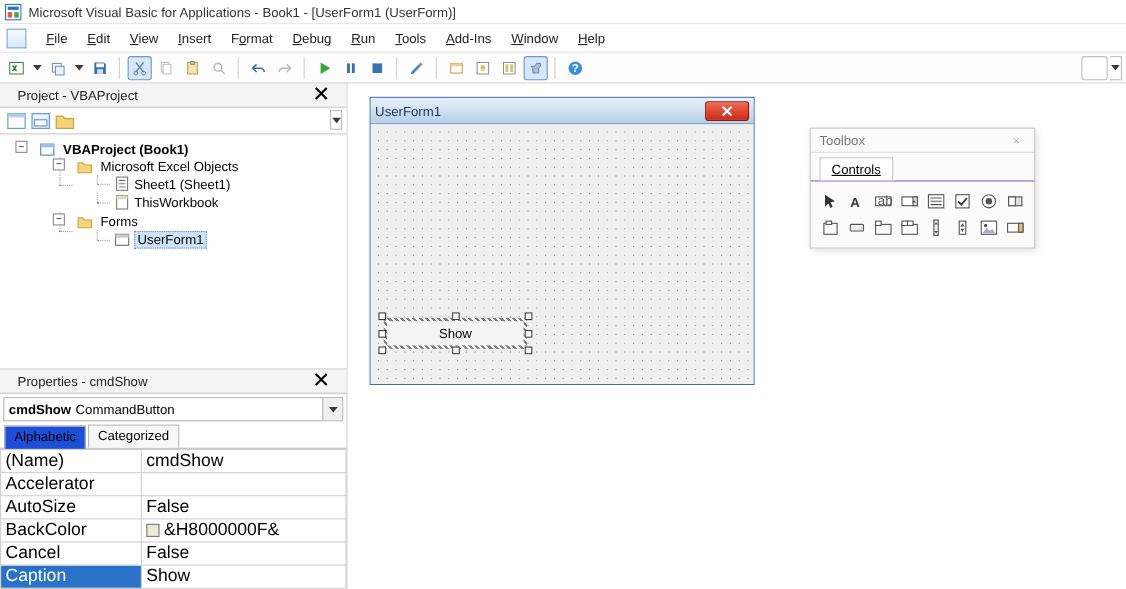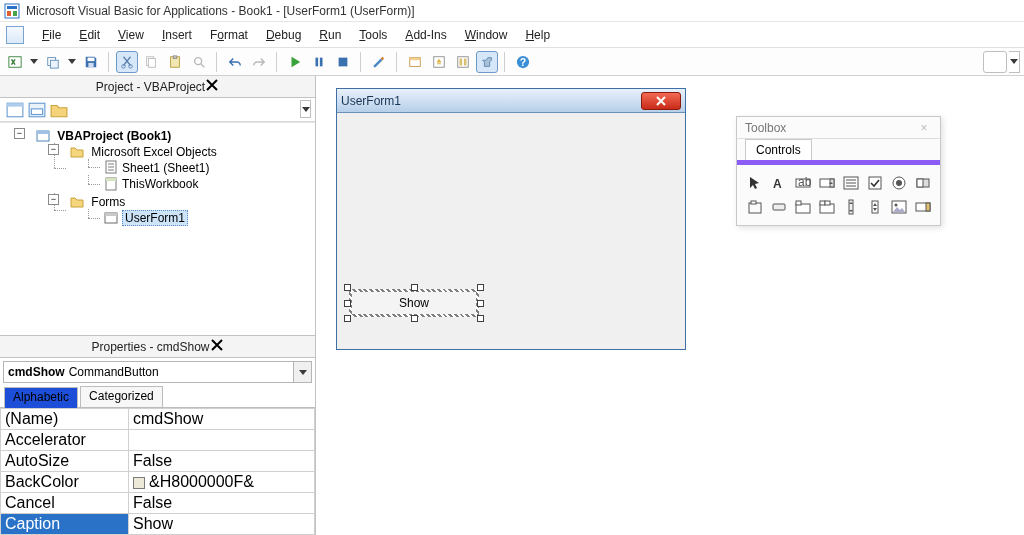--- a/index.html
+++ b/index.html
@@ -27,21 +27,21 @@
   .toolbar-spacer{flex:1}
   .tbtn.blank{width:24px;height:22px;border:1px solid #bfbfbf;background:#fff}
   .vdrop-box{width:11px;height:22px;border:1px solid #bfbfbf;border-left:none;display:flex;align-items:center;justify-content:center;background:#fff}
 
   
   .workspace { display:flex; height: calc(535px - 22px - 26px - 28px); }
   .left-pane { width: 316px; display:flex; flex-direction:column; border-right:1px solid #c2c2c2; }
   .right-pane { flex:1; position:relative; background:#ffffff; overflow:hidden; }
 
   
-  .panel-header { display:flex; align-items:center; justify-content:center; background:#f4f4f4; border-bottom:1px solid #c2c2c2; height:22px; padding:0 3px; }
+  .panel-header { display:flex; align-items:center; justify-content:space-between; background:#f4f4f4; border-bottom:1px solid #c2c2c2; height:22px; padding:0 16px; }
   .panel-header .lbl { font-size:12px; color:#222; }
   .panel-header .close-x svg { width:14px;height:14px; }
   .proj-toolbar { height:24px; display:flex; align-items:center; gap:4px; padding:0 6px; border-bottom:1px solid #d8d8d8; background:#ffffff; position:relative;}
   .proj-toolbar .ptbtn { width:18px;height:18px; display:flex;align-items:center;justify-content:center; }
   .proj-toolbar .vdrop{position:absolute;right:4px;top:2px;width:11px;height:18px;border:1px solid #bfbfbf;display:flex;align-items:center;justify-content:center;background:#fff}
   .proj-tree { flex:0 0 213px; overflow:auto; padding:4px 2px; background:#ffffff; border-top:1px solid #e6e6e6; }
   .tree ul { list-style:none; padding-left:18px; }
   .tree li { position:relative; padding:1px 0 1px 16px; white-space:nowrap; }
   .tree li::before { content:""; position:absolute; left:0; top:0; bottom:50%; border-left:1px dotted #9a9a9a; }
   .tree li::after  { content:""; position:absolute; left:0; top:50%; width:12px; border-top:1px dotted #9a9a9a; }
@@ -87,21 +87,21 @@
   }
   .handle { position:absolute; width:7px; height:7px; background:#ffffff; border:1px solid #404040; }
   .h-tl{left:-5px;top:-5px}.h-tr{right:-5px;top:-5px}.h-bl{left:-5px;bottom:-5px}.h-br{right:-5px;bottom:-5px}
   .h-tc{left:calc(50% - 3px);top:-5px}.h-bc{left:calc(50% - 3px);bottom:-5px}
   .h-ml{left:-5px;top:calc(50% - 3px)}.h-mr{right:-5px;top:calc(50% - 3px)}
 
   
   .toolbox { position:absolute; left:420px; top:40px; width:205px; background:#fbfbfb; border:1px solid #c8c8c8; box-shadow:2px 2px 6px rgba(0,0,0,.12); }
   .tb-title { height:22px; display:flex; align-items:center; justify-content:space-between; padding:0 8px; color:#777; border-bottom:1px solid #dedede;}
   .tb-close { width:16px;height:16px; display:flex;align-items:center;justify-content:center; color:#bbb;}
-  .tb-tabs { height:26px; display:flex; align-items:flex-end; padding:4px 8px 0; gap:2px; border-bottom:5px solid #8b5cf6; }
+  .tb-tabs { height:26px; display:flex; align-items:flex-end; padding:4px 8px 0; gap:2px; border-bottom:1px solid #8b5cf6;text-decoration:underline; }
   .tb-tab { padding:3px 10px; border:1px solid #c9c9c9; border-bottom:none; background:#ffffff; font-size:12px;}
   .tb-grid { padding:8px; display:grid; grid-template-columns:repeat(8,20px); gap:4px; }
   .tb-item { width:20px;height:20px; display:flex;align-items:center;justify-content:center; }
   .tb-item svg{width:16px;height:16px;}
 
   .caret-down{width:0;height:0;border-left:4px solid transparent;border-right:4px solid transparent;border-top:5px solid #3a3a3a;display:inline-block}
 </style>
 </head>
 <body>
 

